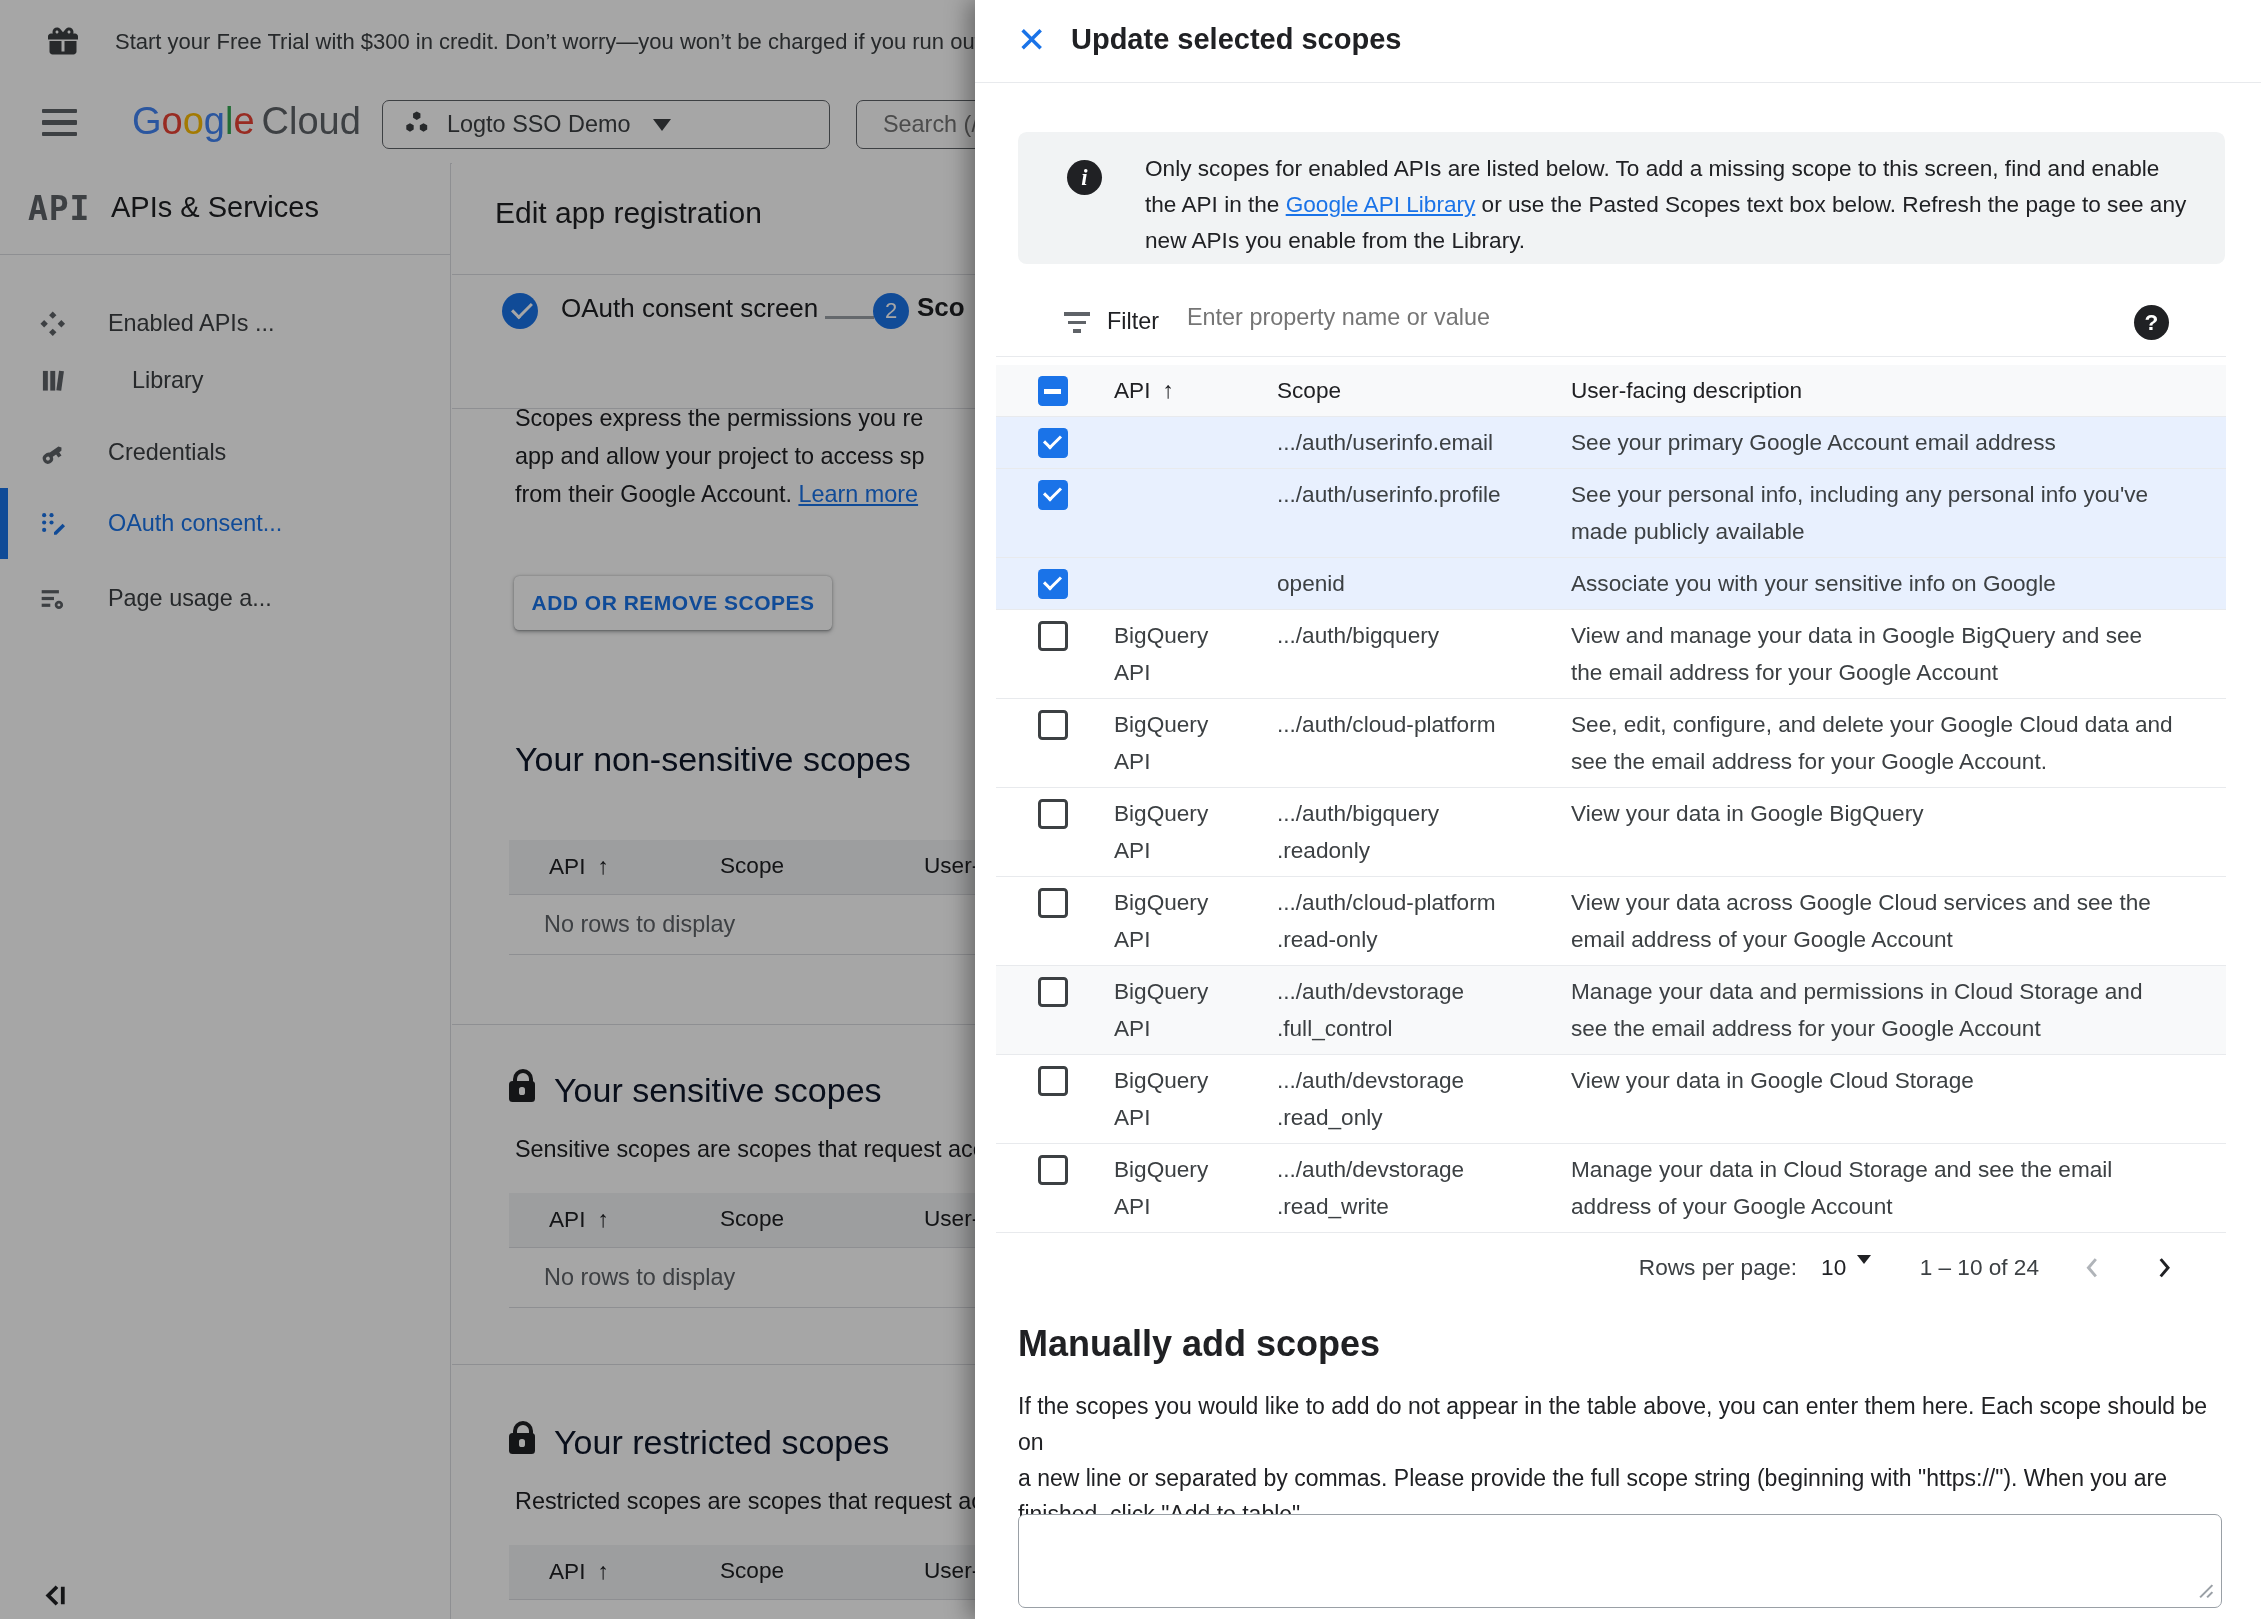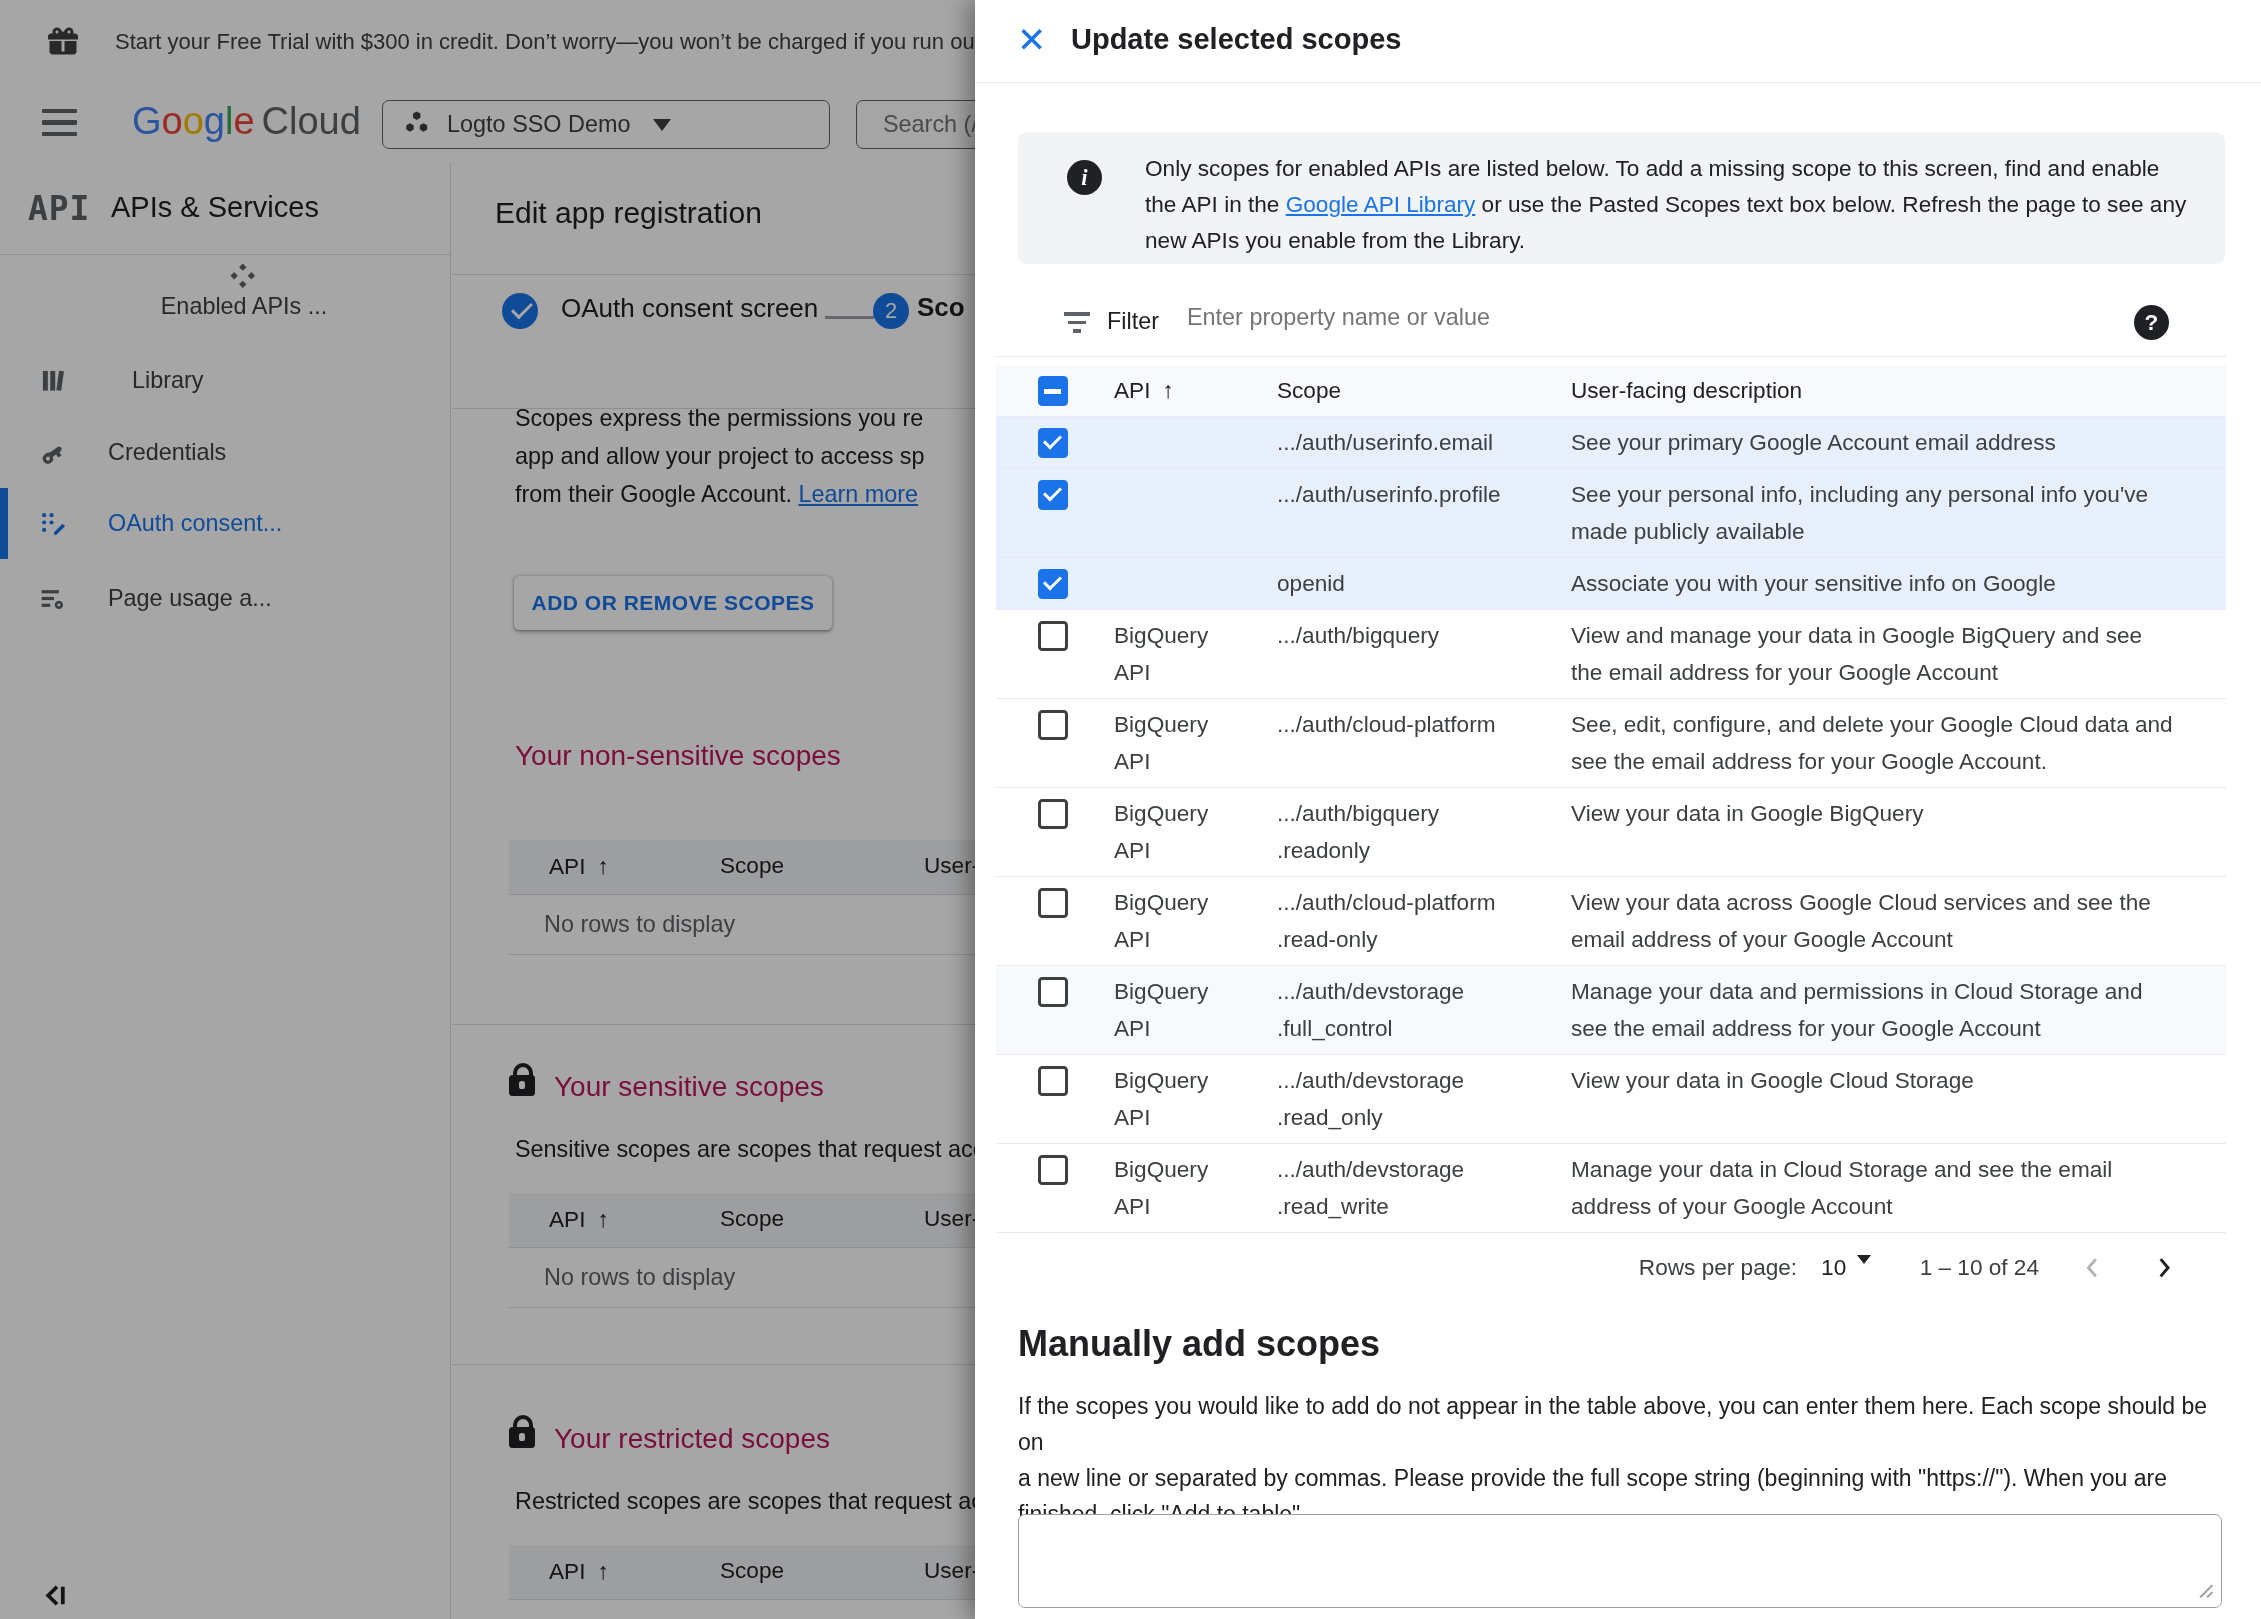--- a/index.html
+++ b/index.html
@@ -41,21 +41,21 @@
   #main-title{position:absolute;left:43px;top:33px;font-size:30px;color:#202124;}
   .hr{position:absolute;left:0;width:1810px;border-top:1.7px solid #dadce0;}
   .step-circle{position:absolute;width:36px;height:36px;border-radius:50%;background:#1a73e8;color:#fff;text-align:center;line-height:36px;font-size:22px;}
   .check:after{content:"";position:absolute;left:9.6px;top:10.4px;width:16.5px;height:7.8px;border-left:3.5px solid #fff;border-bottom:3.5px solid #fff;transform:rotate(-45deg);}
   #step1-label{position:absolute;left:109px;top:130px;font-size:26px;color:#202124;cursor:pointer;}
   #step-dash{position:absolute;left:373px;top:153px;width:49px;border-top:3.5px solid #9aa0a6;}
   #step2-label{position:absolute;left:465px;top:129px;font-size:26px;font-weight:bold;color:#202124;cursor:pointer;}
   #scopes-intro{position:absolute;left:63px;top:236px;font-size:23.4px;line-height:38px;color:#202124;white-space:pre-line;}
   a.lnk{color:#1a73e8;text-decoration:underline;cursor:pointer;}
   #add-scopes-btn{position:absolute;left:62px;top:413px;width:318px;height:54px;background:#fff;border:0;border-radius:5.2px;box-shadow:0 1.7px 4.3px rgba(60,64,67,.4),0 0.9px 1.7px rgba(60,64,67,.3);color:#1a73e8;font-weight:bold;font-size:21px;letter-spacing:0.5px;cursor:pointer;font-family:"Liberation Sans",sans-serif;}
-  .m-sec-title{position:absolute;font-size:28px;font-weight:500;color:#be185d;white-space:nowrap;}
+  .m-sec-title{position:absolute;font-size:34px;font-weight:500;color:#0f172a;white-space:nowrap;}
   .m-desc{position:absolute;left:63px;font-size:23.4px;color:#202124;white-space:nowrap;}
   .m-table{position:absolute;left:57px;width:1528px;}
   .m-thead{height:54px;background:#f1f3f4;border-bottom:1.7px solid #dadce0;position:relative;}
   .m-thead .c1{position:absolute;left:40px;top:13px;font-size:22.6px;color:#202124;}
   .m-thead .c2{position:absolute;left:211px;top:13px;font-size:22.6px;color:#202124;}
   .m-thead .c3{position:absolute;left:415px;top:13px;font-size:22.6px;color:#202124;}
   .m-empty{height:59px;line-height:59px;padding-left:35px;font-size:23.4px;color:#5f6368;border-bottom:1.7px solid #dadce0;}
   .lock{display:inline-block;position:relative;width:26px;height:21px;background:#202124;border-radius:3.5px;margin-right:19px;}
   .lock:before{content:"";position:absolute;left:3.5px;top:-12px;width:12px;height:12px;border:4.3px solid #202124;border-bottom:0;border-radius:10.4px 10.4px 0 0;}
   .lock:after{content:"";position:absolute;left:10.4px;top:6px;width:5.2px;height:7.8px;background:#fff;border-radius:2.6px;}
@@ -144,21 +144,21 @@
       <input placeholder="Search (/) for resou" style="">
     </div>
   </div>
 
   <div id="sidebar">
     <div id="sb-head">
       <span id="sb-logo">API</span>
       <span id="sb-title">APIs &amp; Services</span>
     </div>
     <div id="sb-items">
-        <div class="sb-item" style="top: 95px; flex-direction: column;">
+        <div class="sb-item" style="top: 125px;">
           <span class="ic">
             <svg width="29.5" height="29.5" viewBox="0 0 24 24" fill="currentColor">
               <path d="M12 2 15 5 12 8 9 5z"></path>
               <path d="M12 16 15 19 12 22 9 19z"></path>
               <path d="M2 12 5 9 8 12 5 15z"></path>
               <path d="M16 12 19 9 22 12 19 15z"></path>
             </svg>
           </span>
           <span class="lbl">Enabled APIs ...</span>
         </div>

